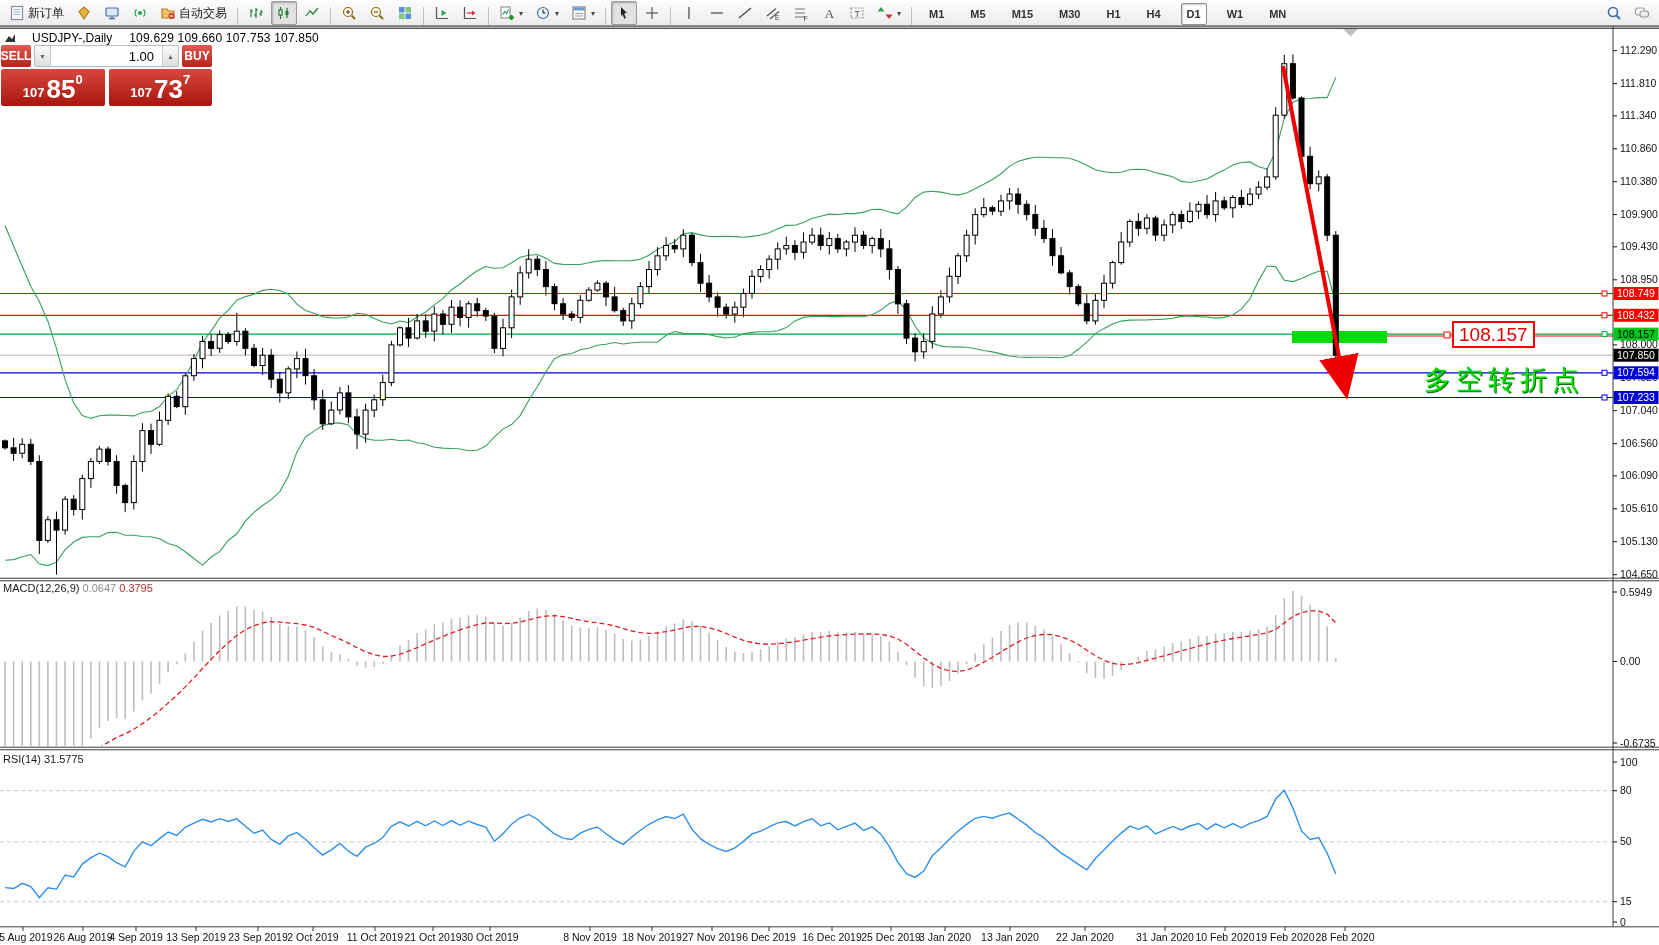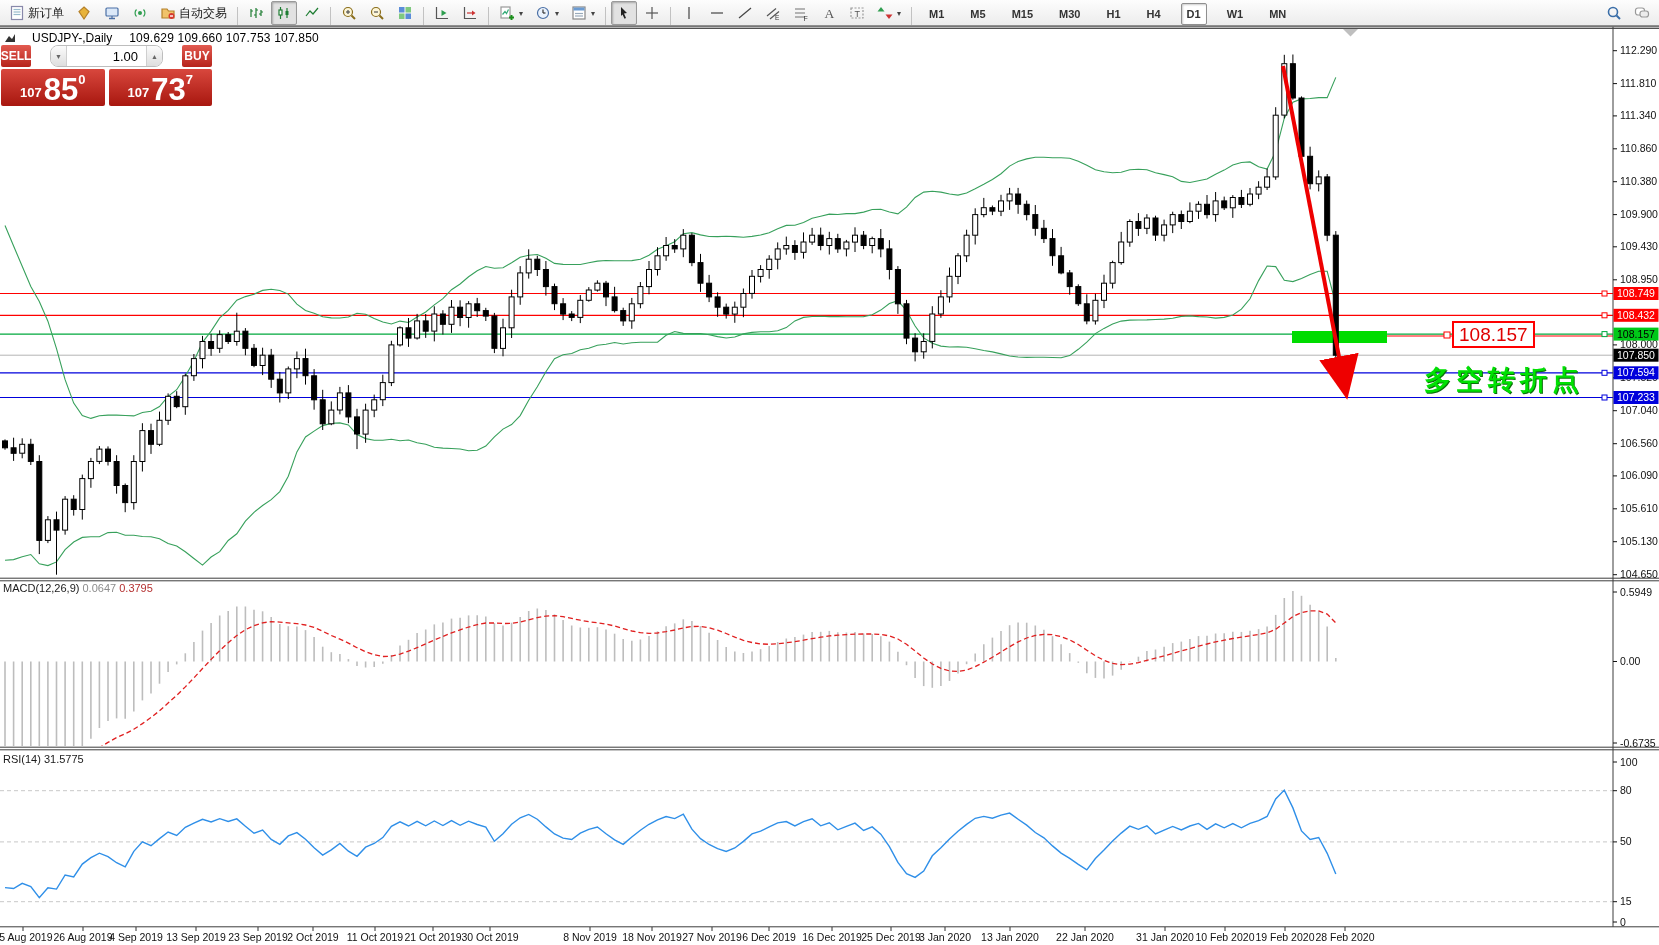--- a/index.html
+++ b/index.html
@@ -22,34 +22,34 @@
   
   #chartsvg{position:absolute;left:0;top:0;z-index:1;}
   .chart-title{position:absolute;left:5px;top:31px;z-index:3;font-size:12px;color:#000;
       display:flex;align-items:center;gap:17px;white-space:nowrap;}
   .chart-title .ohlc{letter-spacing:.2px;}
   
   .otp{position:absolute;left:1px;top:45px;width:211px;z-index:4;font-family:"Liberation Sans",sans-serif;}
   .otp-row1{display:flex;height:22px;}
   .otp-sell,.otp-buy{width:30px;color:#fff;font-size:12px;font-weight:bold;display:flex;align-items:center;
       justify-content:center;background:linear-gradient(#e25a50,#b6231b);border-radius:2px;flex:0 0 auto;}
-  .otp-vol{flex:1;margin:0 19px;display:flex;border:1px solid #bdbdbd;background:#fff;border-radius:8px;overflow:hidden;}
+  .otp-vol{flex:1;margin:0 3px;display:flex;border:1px solid #bdbdbd;background:#fff;border-radius:2px;overflow:hidden;}
   .otp-step{width:15px;display:flex;align-items:center;justify-content:center;font-size:7px;color:#666;
       background:linear-gradient(#fbfbfb,#dedede);flex:0 0 auto;}
   .otp-step.dn{border-right:1px solid #cfcfcf;}
   .otp-step.up{border-left:1px solid #cfcfcf;}
   .otp-input{flex:1;border:none;outline:none;text-align:right;font-size:13px;padding:0 8px 0 0;color:#000;min-width:0;}
   .otp-row2{display:flex;gap:4px;margin-top:2px;height:37px;}
   .otp-price{flex:1;background:linear-gradient(#d8473d,#a8170f);color:#fff;border-radius:2px;
       display:flex;align-items:flex-end;justify-content:center;padding-bottom:3px;}
   .otp-pfx{font-size:13px;font-weight:bold;margin:16px 2px 3px 0;}
-  .otp-big{font-size:31px;font-weight:bold;line-height:27px;}
+  .otp-big{font-size:26px;font-weight:bold;line-height:27px;}
   .otp-sup{font-size:13px;font-weight:bold;align-self:flex-start;margin-top:3px;}
   
-  .cn-note{position:absolute;left:1424px;top:362px;z-index:3;font-size:27px;font-weight:bold;color:#00e103;
+  .cn-note{position:absolute;left:1424px;top:362px;z-index:3;font-size:27px;font-weight:normal;color:#00e103;
       letter-spacing:5px;text-shadow:1px 1px 0 #0c6e0c;white-space:nowrap;}
   .ptag{position:absolute;left:1452px;top:321px;z-index:3;border:2px solid #ff0000;background:#fff;color:#e00000;
       font-size:19px;line-height:23px;padding:0 5px;}
 </style>
 </head>
 <body>
 
 <div>
   <svg id="chartsvg" width="1659" height="945" xmlns="http://www.w3.org/2000/svg">
       <defs>

